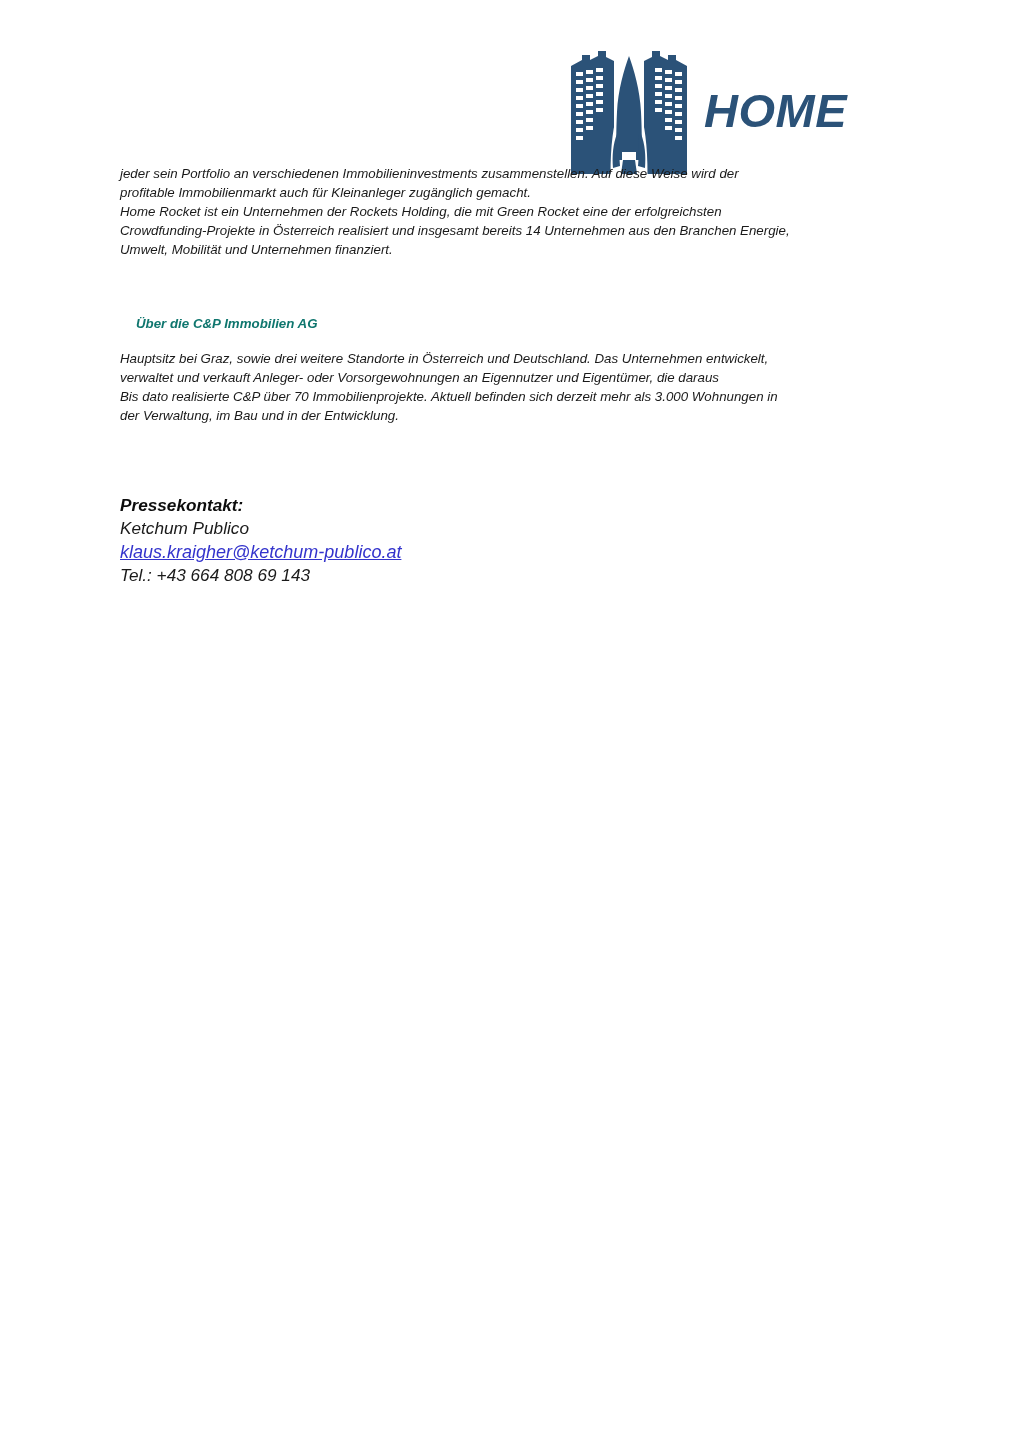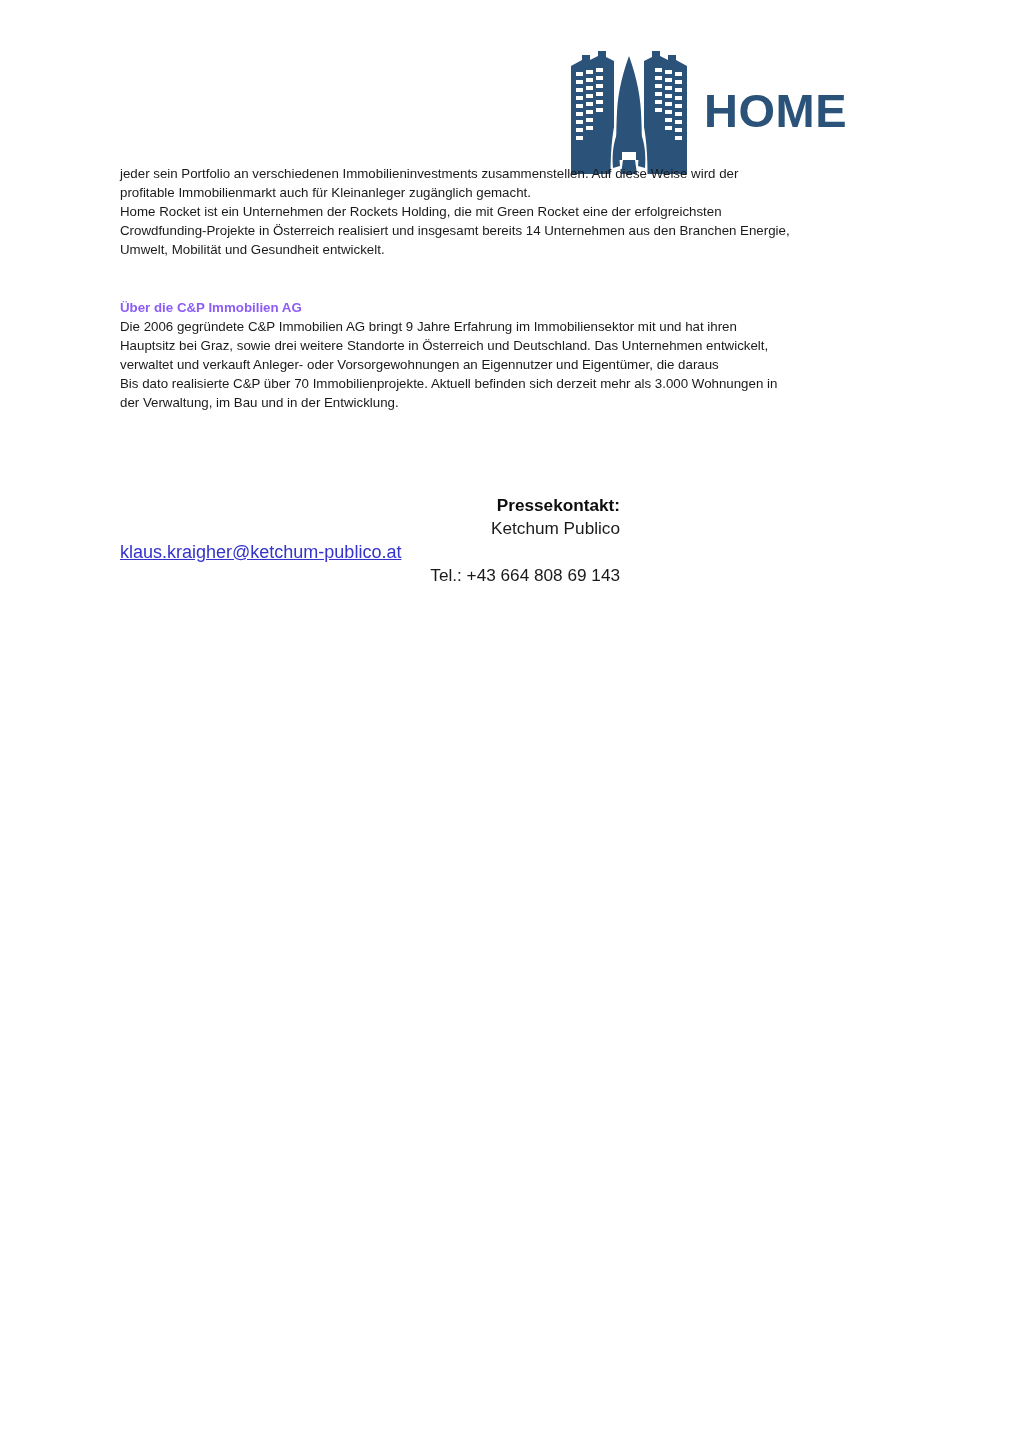--- a/index.html
+++ b/index.html
@@ -14,20 +14,21 @@
     color: #1a1a1a;
   }
 
   .page {
     position: relative;
     width: 1018px;
     height: 1076px;
     background: #ffffff;
     overflow: hidden;
     box-sizing: border-box;
+    font-style: italic;
   }
 
   
   .logo-block {
     position: absolute;
     left: 568px;
     top: 48px;
     width: 340px;
     height: 126px;
     display: flex;
@@ -80,39 +81,38 @@
   }
 
   .spacer-line {
     height: 19.1px;
   }
 
   .section-heading {
     font-size: 13.3px;
     line-height: 19.1px;
     font-weight: 700;
-    color: #8b5cf6;
-    margin: 0;
+    color: #0f766e;
+    margin: 16px;
     white-space: nowrap;
   }
 
   
   .contact-block {
     position: absolute;
     left: 120px;
     top: 494px;
     width: 500px;
   }
 
   .contact-line {
     font-size: 17.2px;
     line-height: 23.4px;
     color: #1a1a1a;
     white-space: nowrap;
-    text-align: right;
   }
 
   .contact-line.is-bold {
     font-weight: 700;
     color: #0d0d0d;
   }
 
   .contact-link {
     font-size: 18px;
     line-height: 23.4px;
@@ -209,30 +209,29 @@
     </div>
   </div>
 
   <div class="content">
 
     <p class="body-par">
       <span class="ln">jeder sein Portfolio an verschiedenen Immobilieninvestments zusammenstellen. Auf diese Weise wird der</span>
       <span class="ln">profitable Immobilienmarkt auch für Kleinanleger zugänglich gemacht.</span>
       <span class="ln">Home Rocket ist ein Unternehmen der Rockets Holding, die mit Green Rocket eine der erfolgreichsten</span>
       <span class="ln">Crowdfunding-Projekte in Österreich realisiert und insgesamt bereits 14 Unternehmen aus den Branchen Energie,</span>
-      <span class="ln">Umwelt, Mobilität und Gesundheit entwickelt.</span>
+      <span class="ln">Umwelt, Mobilität und Unternehmen finanziert.</span>
     </p>
 
     <div class="spacer-line"></div>
     <div class="spacer-line"></div>
 
     <p class="section-heading">Über die C&amp;P Immobilien AG</p>
 
     <p class="body-par">
-      <span class="ln">Die 2006 gegründete C&amp;P Immobilien AG bringt 9 Jahre Erfahrung im Immobiliensektor mit und hat ihren</span>
       <span class="ln">Hauptsitz bei Graz, sowie drei weitere Standorte in Österreich und Deutschland. Das Unternehmen entwickelt,</span>
       <span class="ln">verwaltet und verkauft Anleger- oder Vorsorgewohnungen an Eigennutzer und Eigentümer, die daraus</span>
       <span class="ln">Bis dato realisierte C&amp;P über 70 Immobilienprojekte. Aktuell befinden sich derzeit mehr als 3.000 Wohnungen in</span>
       <span class="ln">der Verwaltung, im Bau und in der Entwicklung.</span>
     </p>
   </div>
 
   <div class="contact-block">
     <div class="contact-line is-bold">Pressekontakt:</div>
     <div class="contact-line">Ketchum Publico</div>

